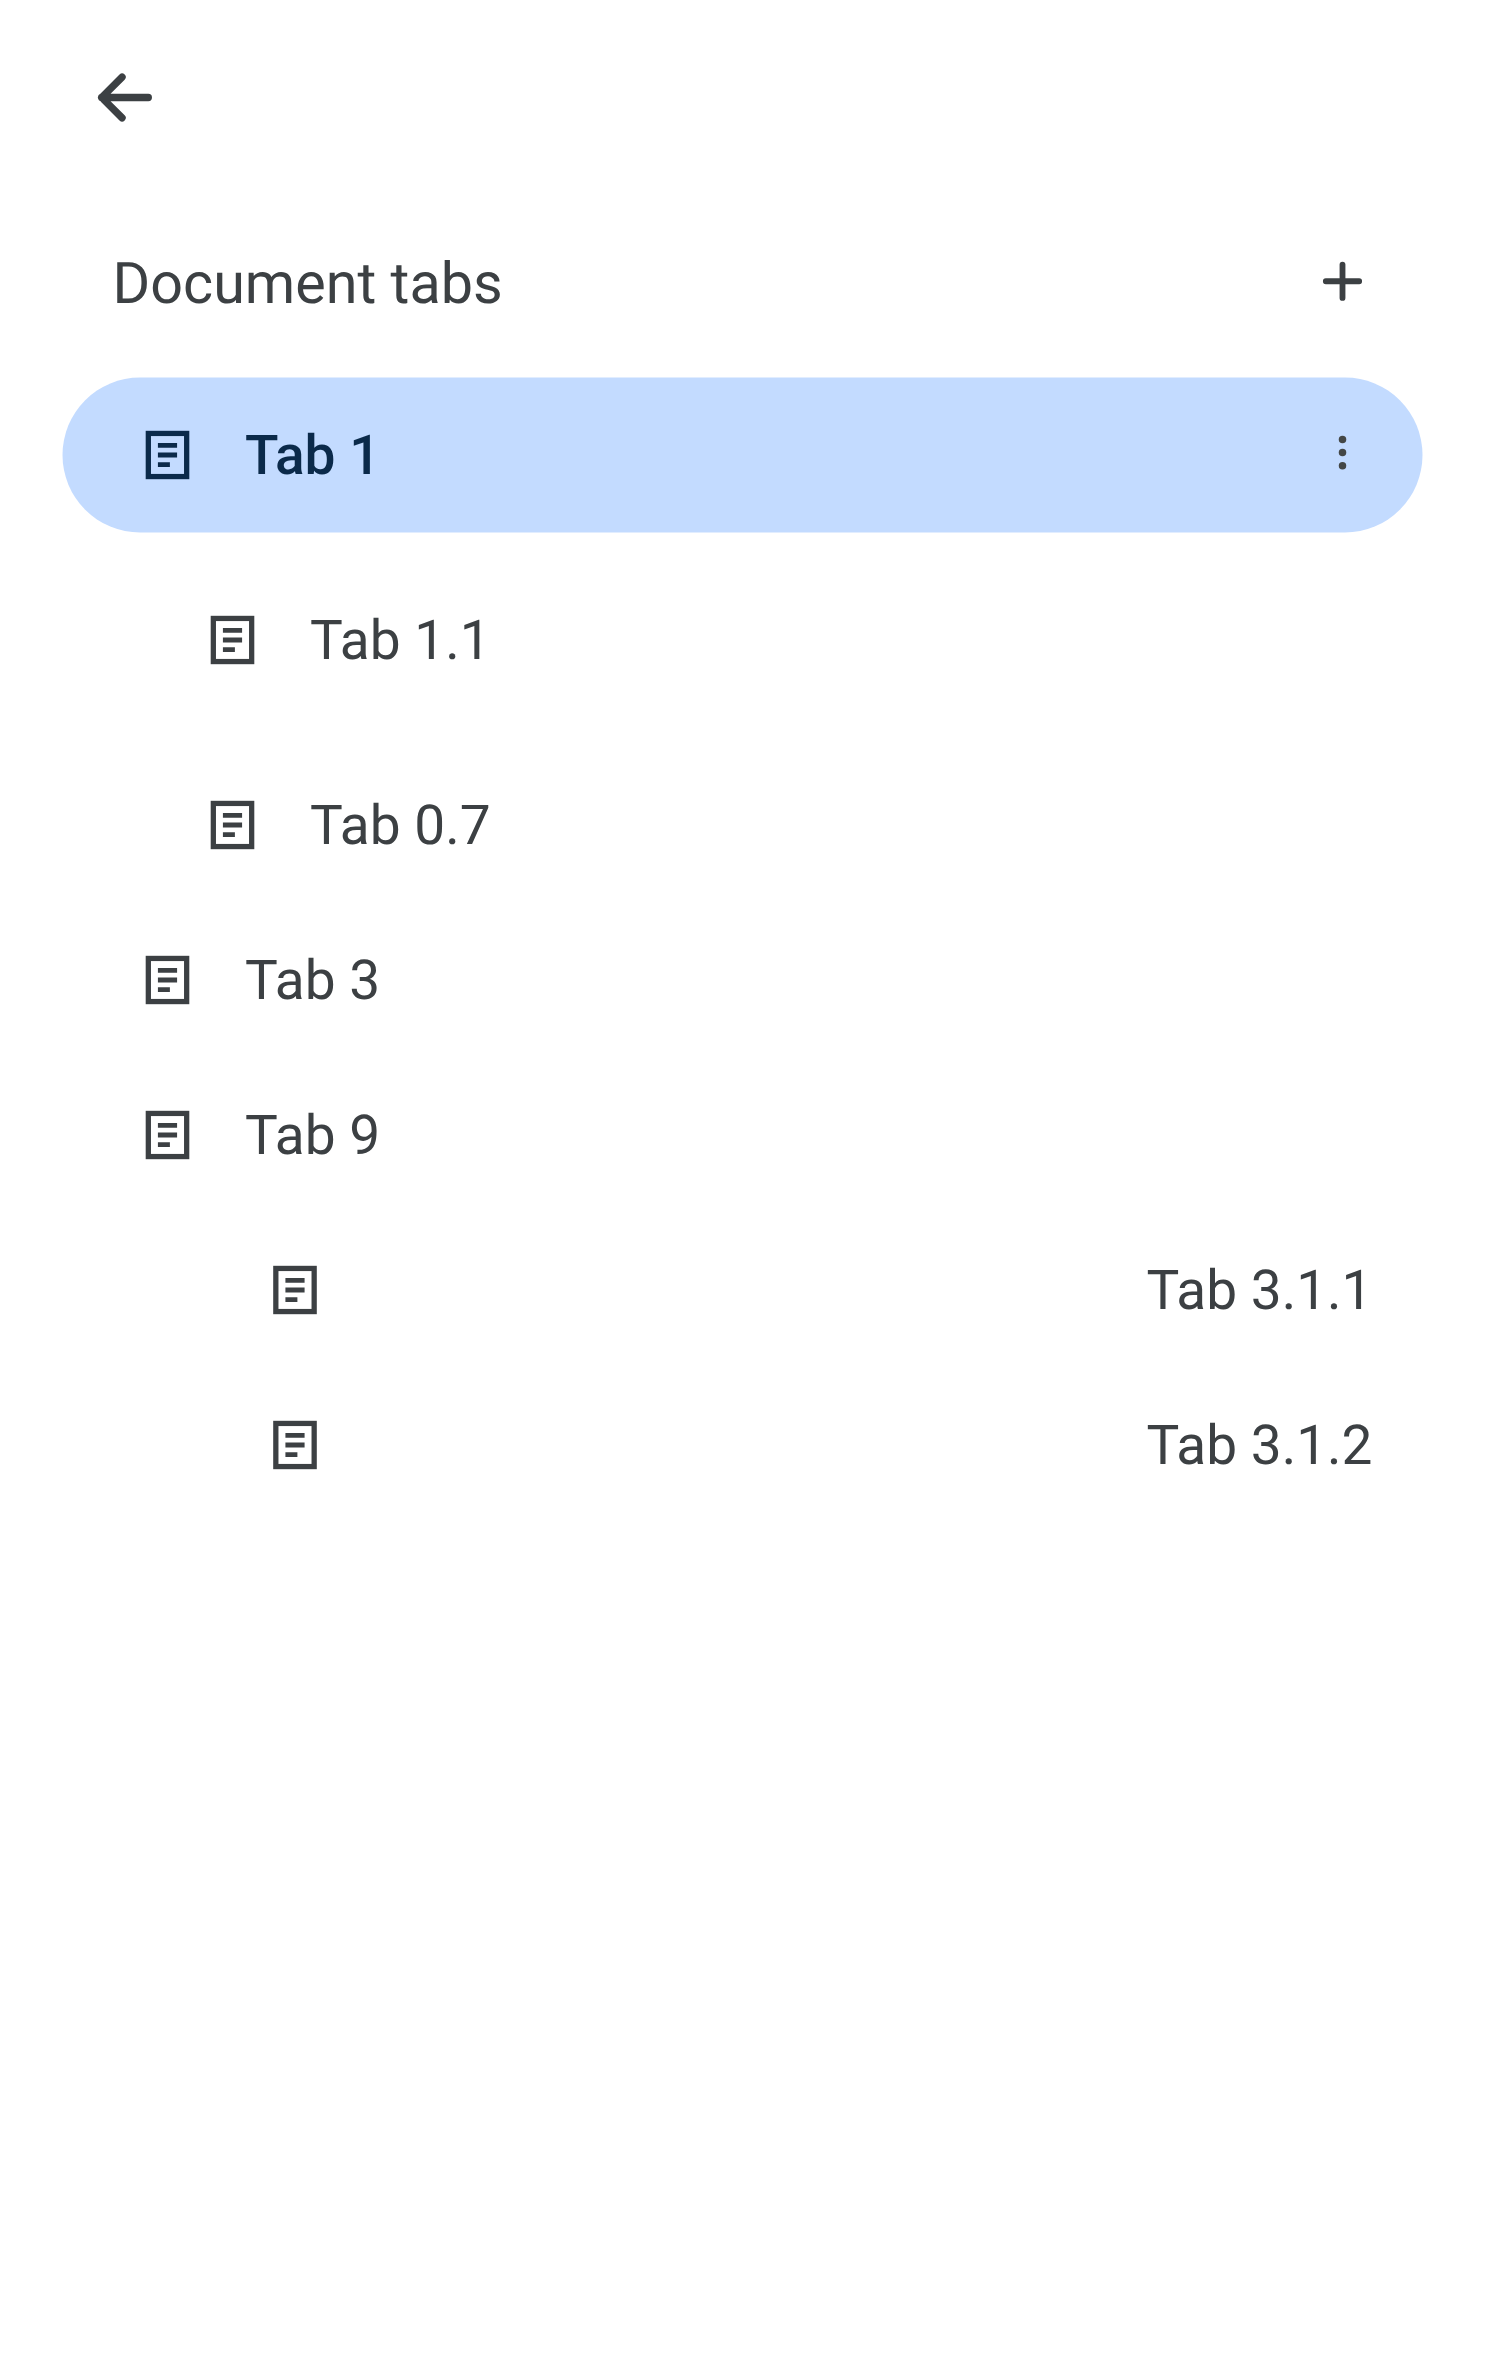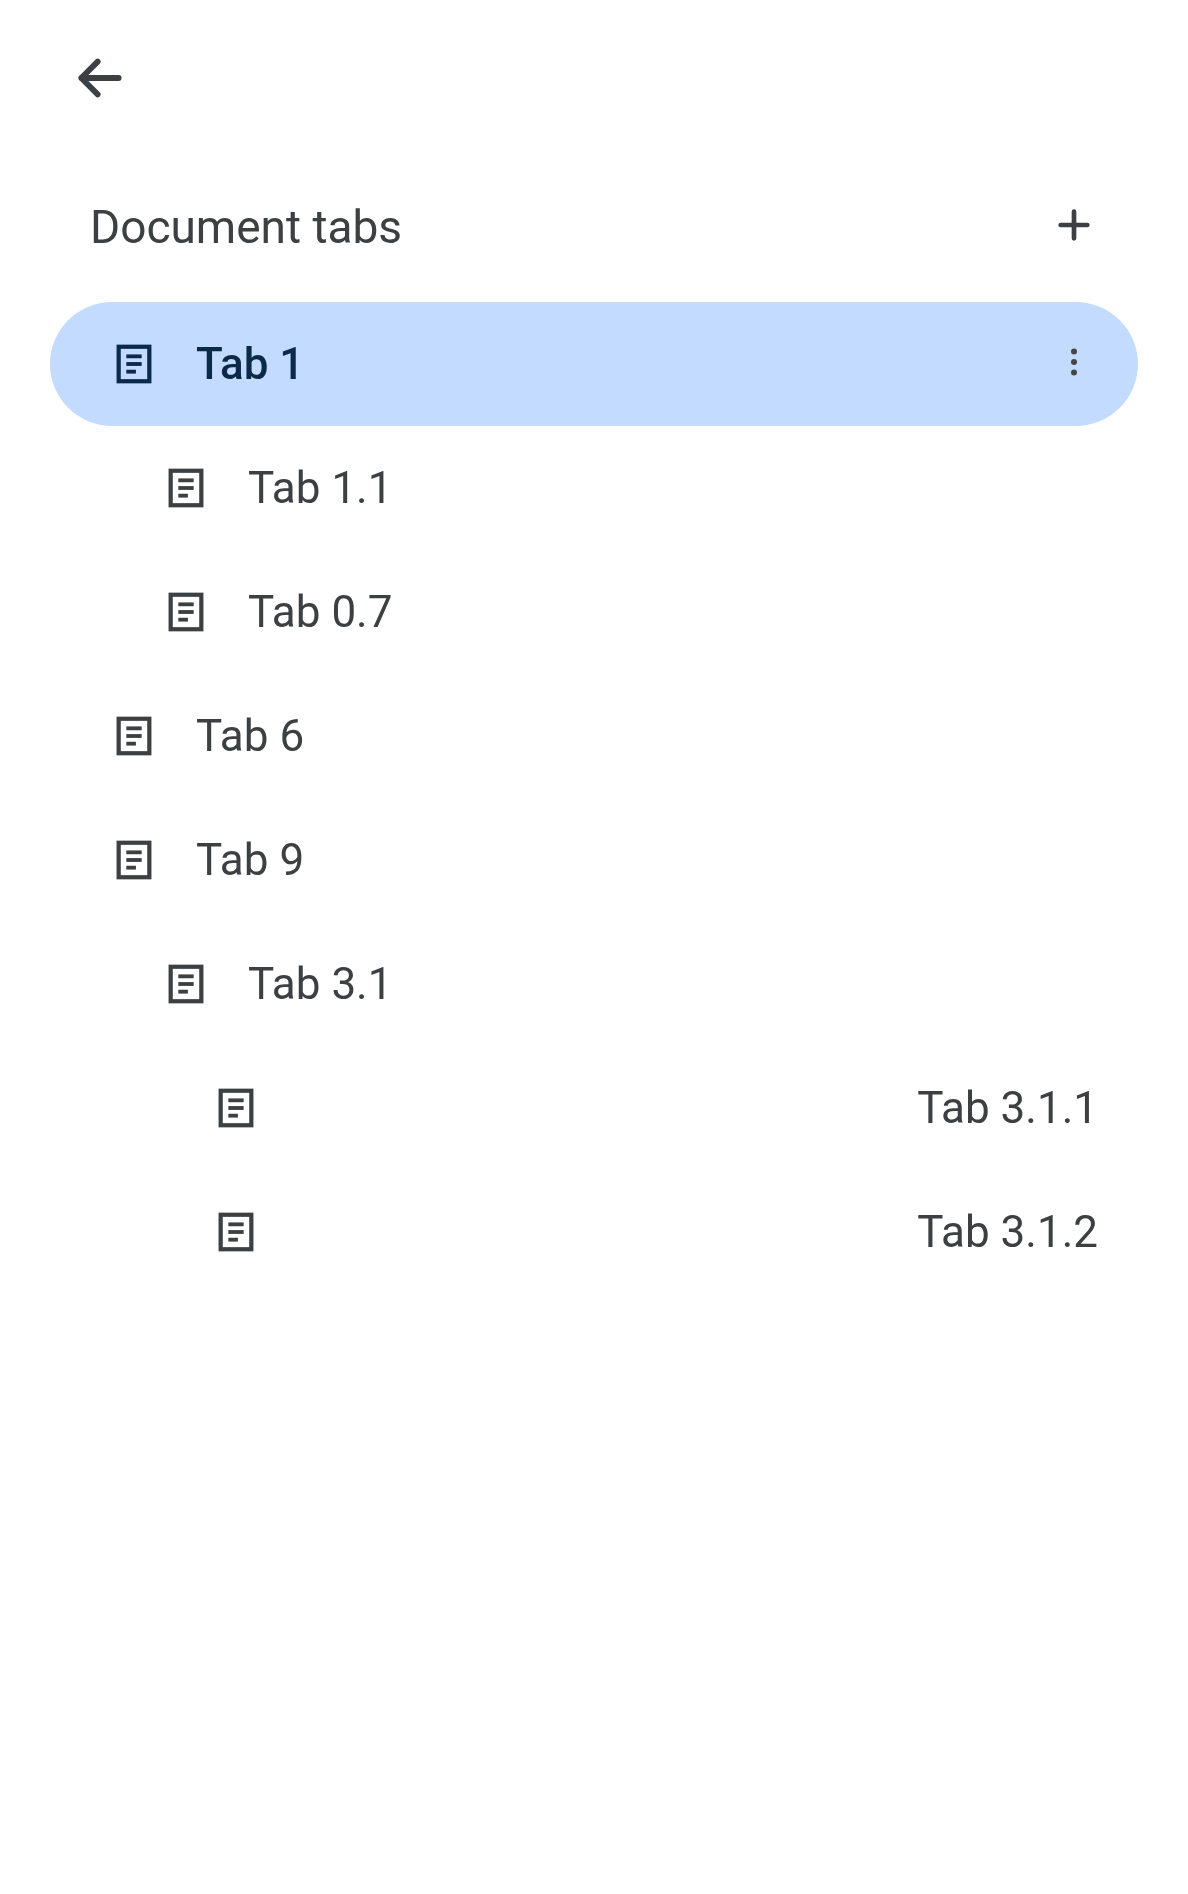--- a/index.html
+++ b/index.html
@@ -60,20 +60,21 @@
     }
     .tab-item.selected {
       background-color: #c3dbff;
       justify-content: space-between;
     }
     .tab-item.level-0 {
       padding-left: 60px;
     }
     .tab-item.level-1 {
       padding-left: 112px;
+      margin-top: 24px;
     }
     .tab-item.level-2 {
       padding-left: 162px;
       text-align: right;
     }
     .tab-icon {
       width: 48px;
       height: 48px;
       flex-shrink: 0;
       display: flex;
@@ -177,46 +178,35 @@
 
   <div class="tab-item level-0">
     <span class="tab-icon">
       <svg class="doc-svg" width="46" height="46" viewBox="0 0 24 24" fill="none">
         <rect x="4" y="3" width="16" height="18" stroke-width="2.2"></rect>
         <line x1="8" y1="8" x2="16" y2="8" stroke-width="2"></line>
         <line x1="8" y1="12" x2="16" y2="12" stroke-width="2"></line>
         <line x1="8" y1="16" x2="13" y2="16" stroke-width="2"></line>
       </svg>
     </span>
-    <span class="tab-label">Tab 6</span>
+    <span class="tab-label">Tab 3</span>
   </div>
 
   <div class="tab-item level-0">
     <span class="tab-icon">
       <svg class="doc-svg" width="46" height="46" viewBox="0 0 24 24" fill="none">
         <rect x="4" y="3" width="16" height="18" stroke-width="2.2"></rect>
         <line x1="8" y1="8" x2="16" y2="8" stroke-width="2"></line>
         <line x1="8" y1="12" x2="16" y2="12" stroke-width="2"></line>
         <line x1="8" y1="16" x2="13" y2="16" stroke-width="2"></line>
       </svg>
     </span>
     <span class="tab-label">Tab 9</span>
   </div>
 
-  <div class="tab-item level-1">
-    <span class="tab-icon">
-      <svg class="doc-svg" width="46" height="46" viewBox="0 0 24 24" fill="none">
-        <rect x="4" y="3" width="16" height="18" stroke-width="2.2"></rect>
-        <line x1="8" y1="8" x2="16" y2="8" stroke-width="2"></line>
-        <line x1="8" y1="12" x2="16" y2="12" stroke-width="2"></line>
-        <line x1="8" y1="16" x2="13" y2="16" stroke-width="2"></line>
-      </svg>
-    </span>
-    <span class="tab-label">Tab 3.1</span>
-  </div>
 
   <div class="tab-item level-2">
     <span class="tab-icon">
       <svg class="doc-svg" width="46" height="46" viewBox="0 0 24 24" fill="none">
         <rect x="4" y="3" width="16" height="18" stroke-width="2.2"></rect>
         <line x1="8" y1="8" x2="16" y2="8" stroke-width="2"></line>
         <line x1="8" y1="12" x2="16" y2="12" stroke-width="2"></line>
         <line x1="8" y1="16" x2="13" y2="16" stroke-width="2"></line>
       </svg>
     </span>

